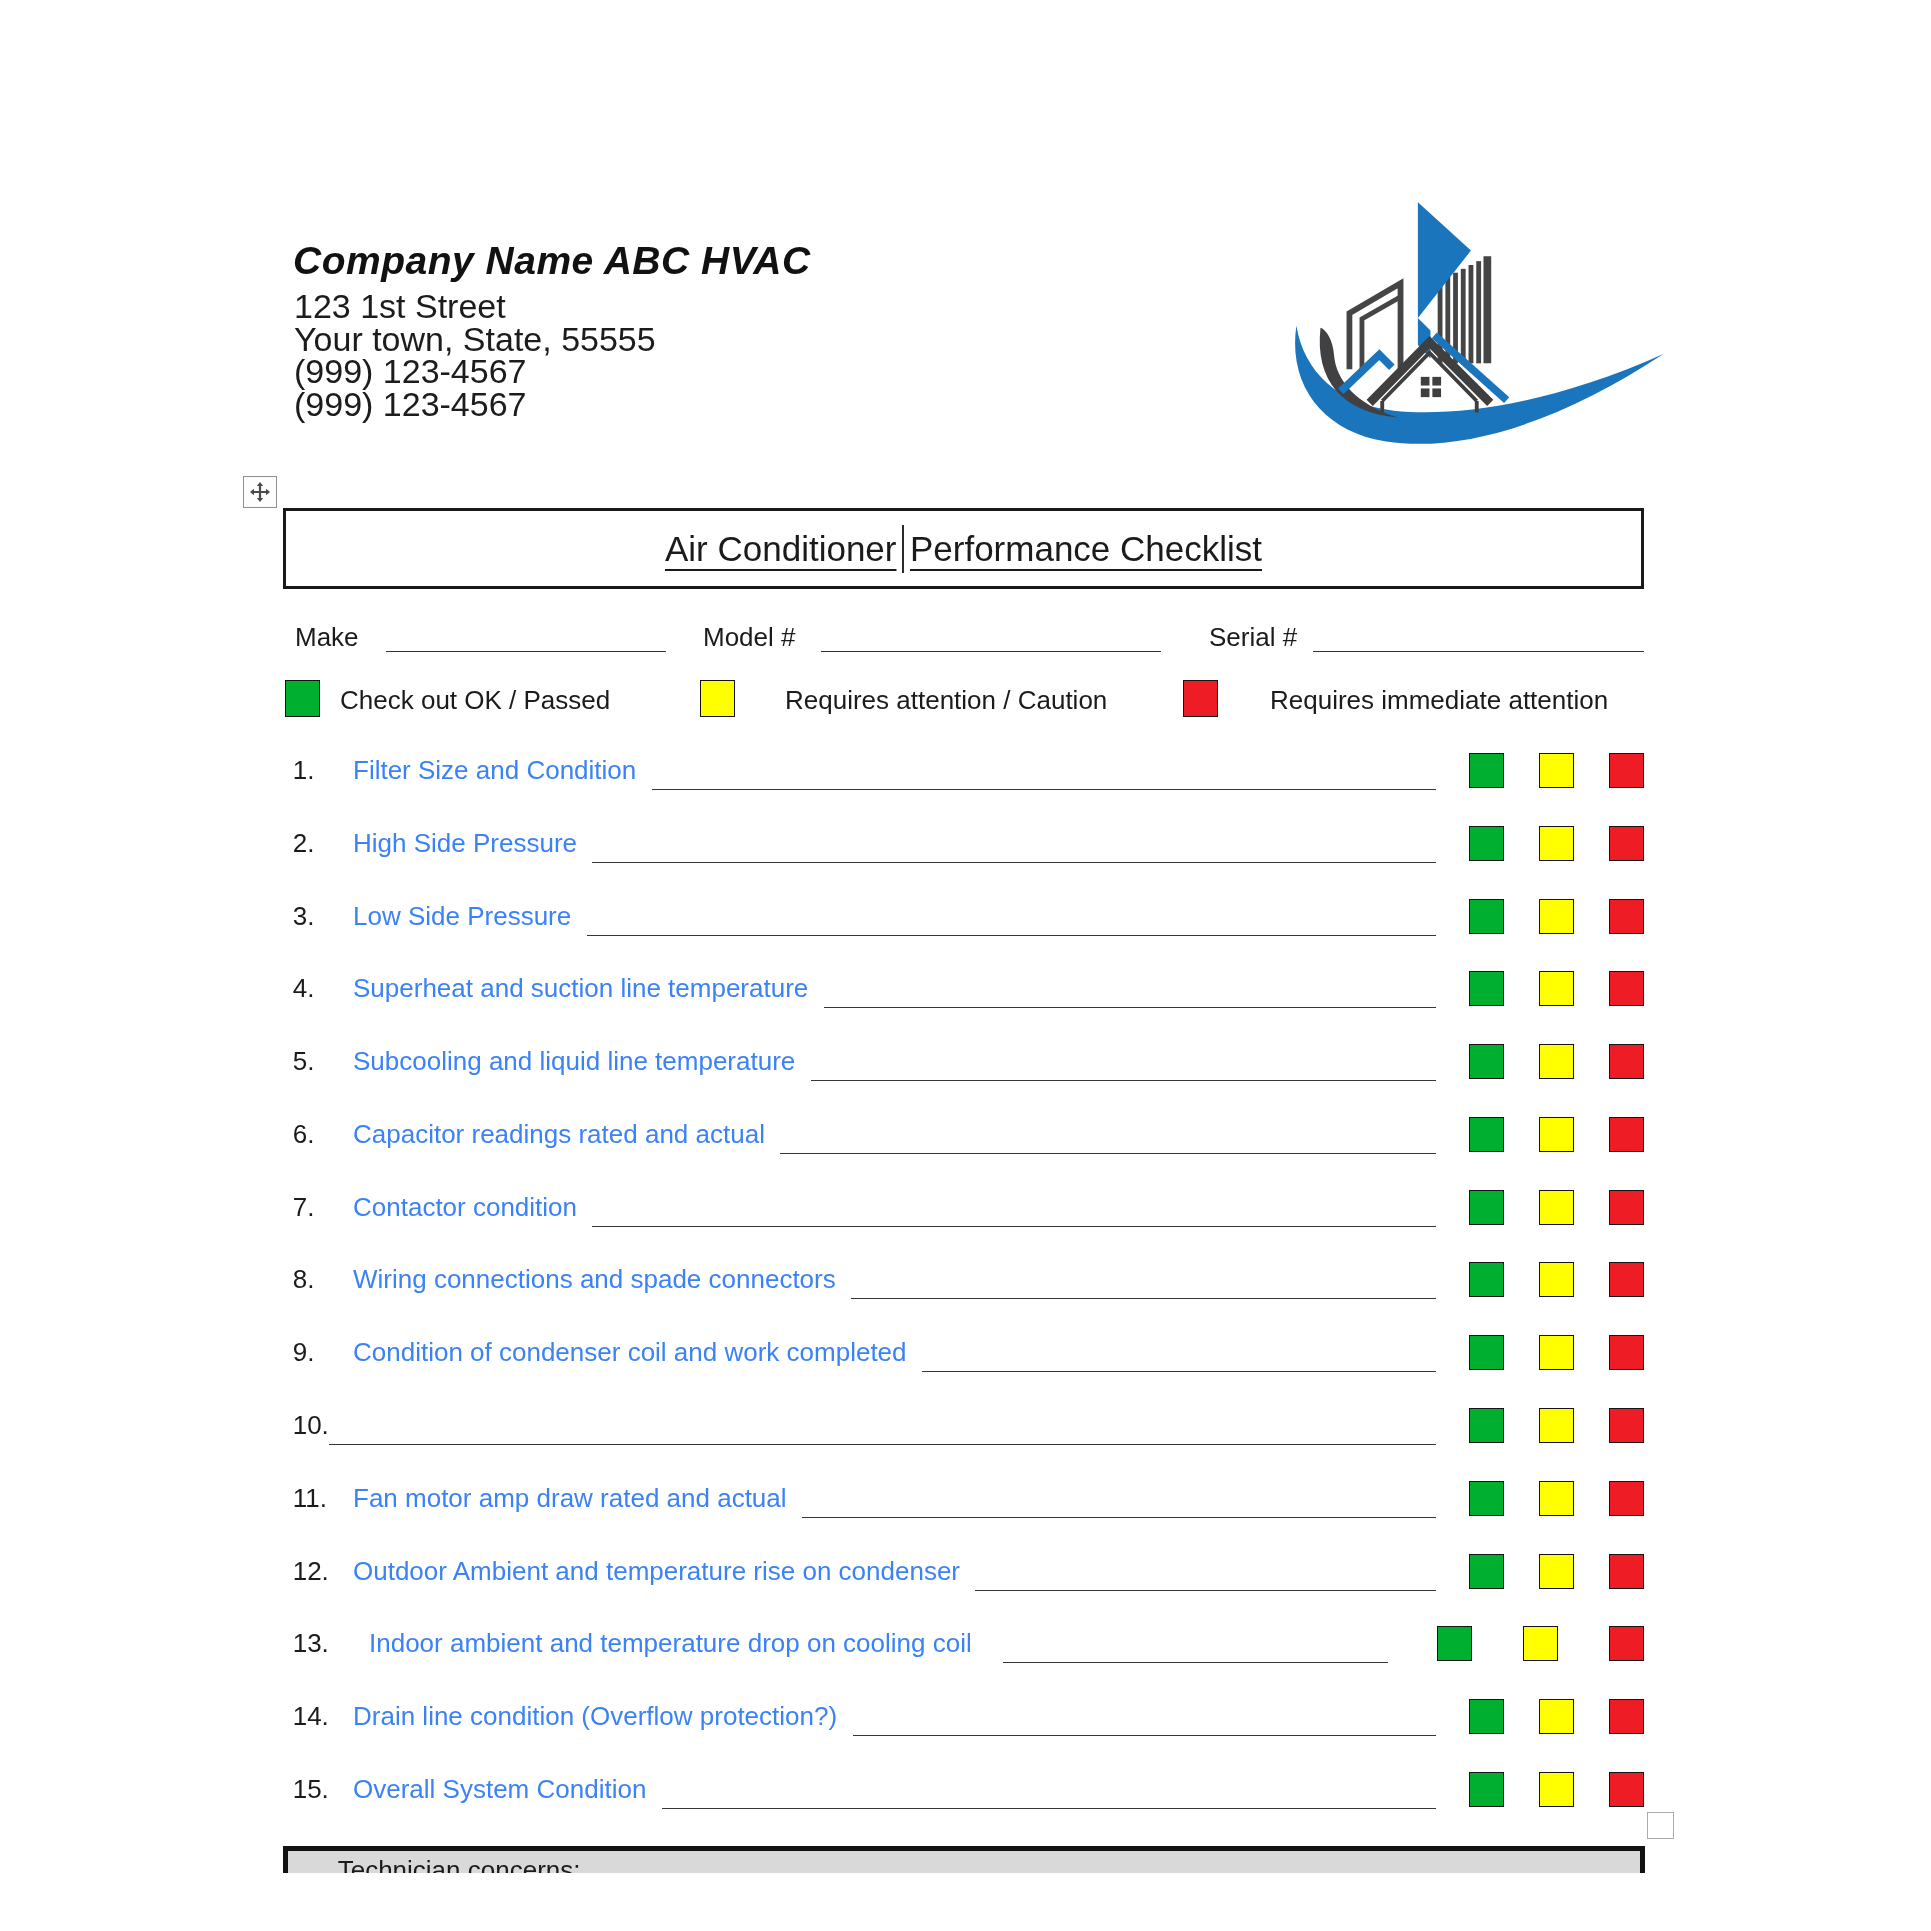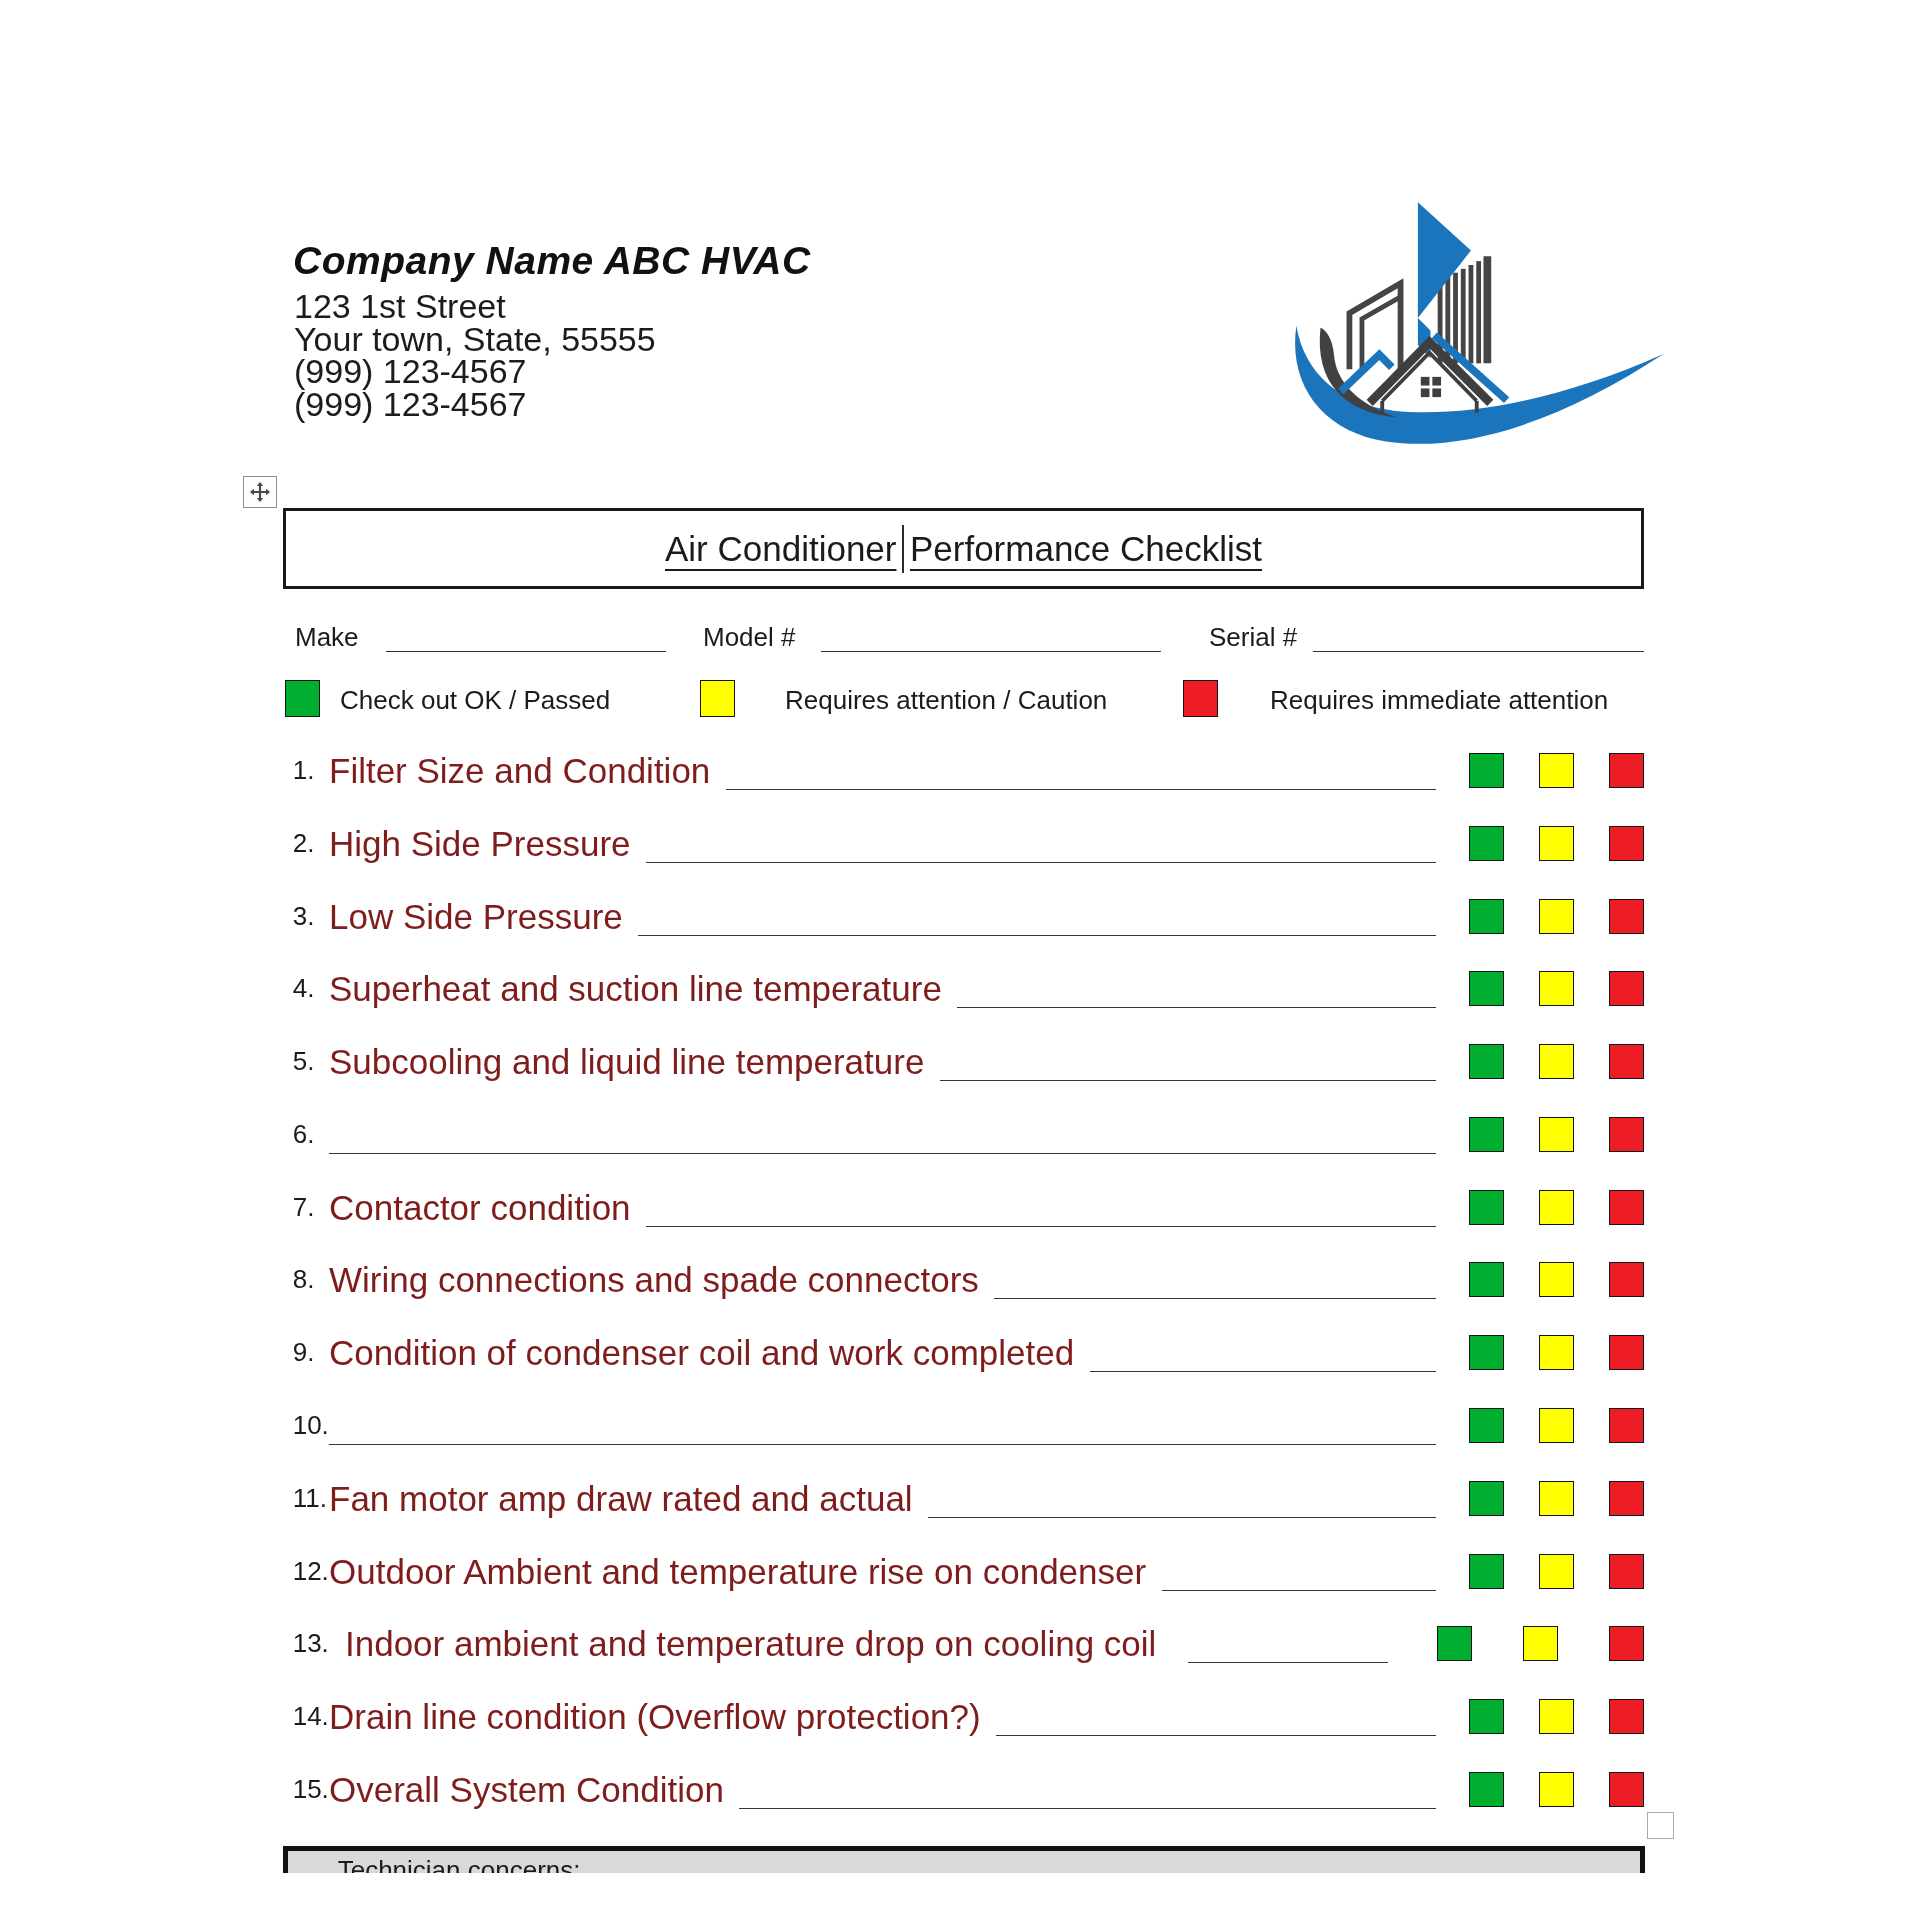--- a/index.html
+++ b/index.html
@@ -48,22 +48,22 @@
   
   .legend-sq { position:absolute; top:680px; width:35px; height:37px;
     box-sizing:border-box; border:1.9px solid #141414; }
   .legend-sq.g { left:285px; } .legend-sq.y { left:700px; } .legend-sq.r { left:1183px; }
   .legend-label { position:absolute; top:685px; font-size:26px; color:#1b1b1b; white-space:nowrap; }
   .legend-label.g { left:340px; } .legend-label.y { left:785px; } .legend-label.r { left:1270px; }
   
   .check-row { position:absolute; left:285px; width:1359px; height:37px; display:flex; }
   .check-row .num { width:44px; padding-left:7.7px; font-size:26px; line-height:35px;
     color:#1b1b1b; flex:0 0 auto; box-sizing:border-box; }
-  .check-row .lbl { font-size:35px; line-height:35px; color:#7f1d1d;
-    white-space:nowrap; padding-right:15.4px; flex:0 0 auto; }
+  .check-row .lbl { font-size:26px; line-height:35px; color:#3b82f6;
+    white-space:nowrap; padding-right:15.4px; flex:0 0 auto;margin-left:24px; }
   .check-row .fill { flex:1 1 auto; border-bottom:1.9px solid #363636; }
   .check-row .sq { flex:0 0 auto; width:35px; height:35px; box-sizing:border-box;
     border:1.9px solid #141414; }
   .check-row .sq.g { margin-left:33px; }
   .check-row .sq.y { margin-left:35px; }
   .check-row .sq.r { margin-left:35px; }
   
   .tech-bar {
     position:absolute; left:283px; top:1846px; width:1362px; height:27px;
     box-sizing:border-box; background:#d9d9d9;
@@ -182,20 +182,21 @@
       <div class="check-row" style="top: 1044px;">
         <span class="num">5.</span>
         <span class="lbl">Subcooling and liquid line temperature</span>
         <span class="fill"></span>
         <span class="sq g" style="background-color: rgb(0, 175, 47);"></span>
         <span class="sq y" style="background-color: rgb(255, 255, 0);"></span>
         <span class="sq r" style="background-color: rgb(238, 28, 37);"></span>
       </div>
       <div class="check-row" style="top: 1117px;">
         <span class="num">6.</span>
+        <span class="lbl">Capacitor readings rated and actual</span>
         <span class="fill"></span>
         <span class="sq g" style="background-color: rgb(0, 175, 47);"></span>
         <span class="sq y" style="background-color: rgb(255, 255, 0);"></span>
         <span class="sq r" style="background-color: rgb(238, 28, 37);"></span>
       </div>
       <div class="check-row" style="top: 1190px;">
         <span class="num">7.</span>
         <span class="lbl">Contactor condition</span>
         <span class="fill"></span>
         <span class="sq g" style="background-color: rgb(0, 175, 47);"></span>

